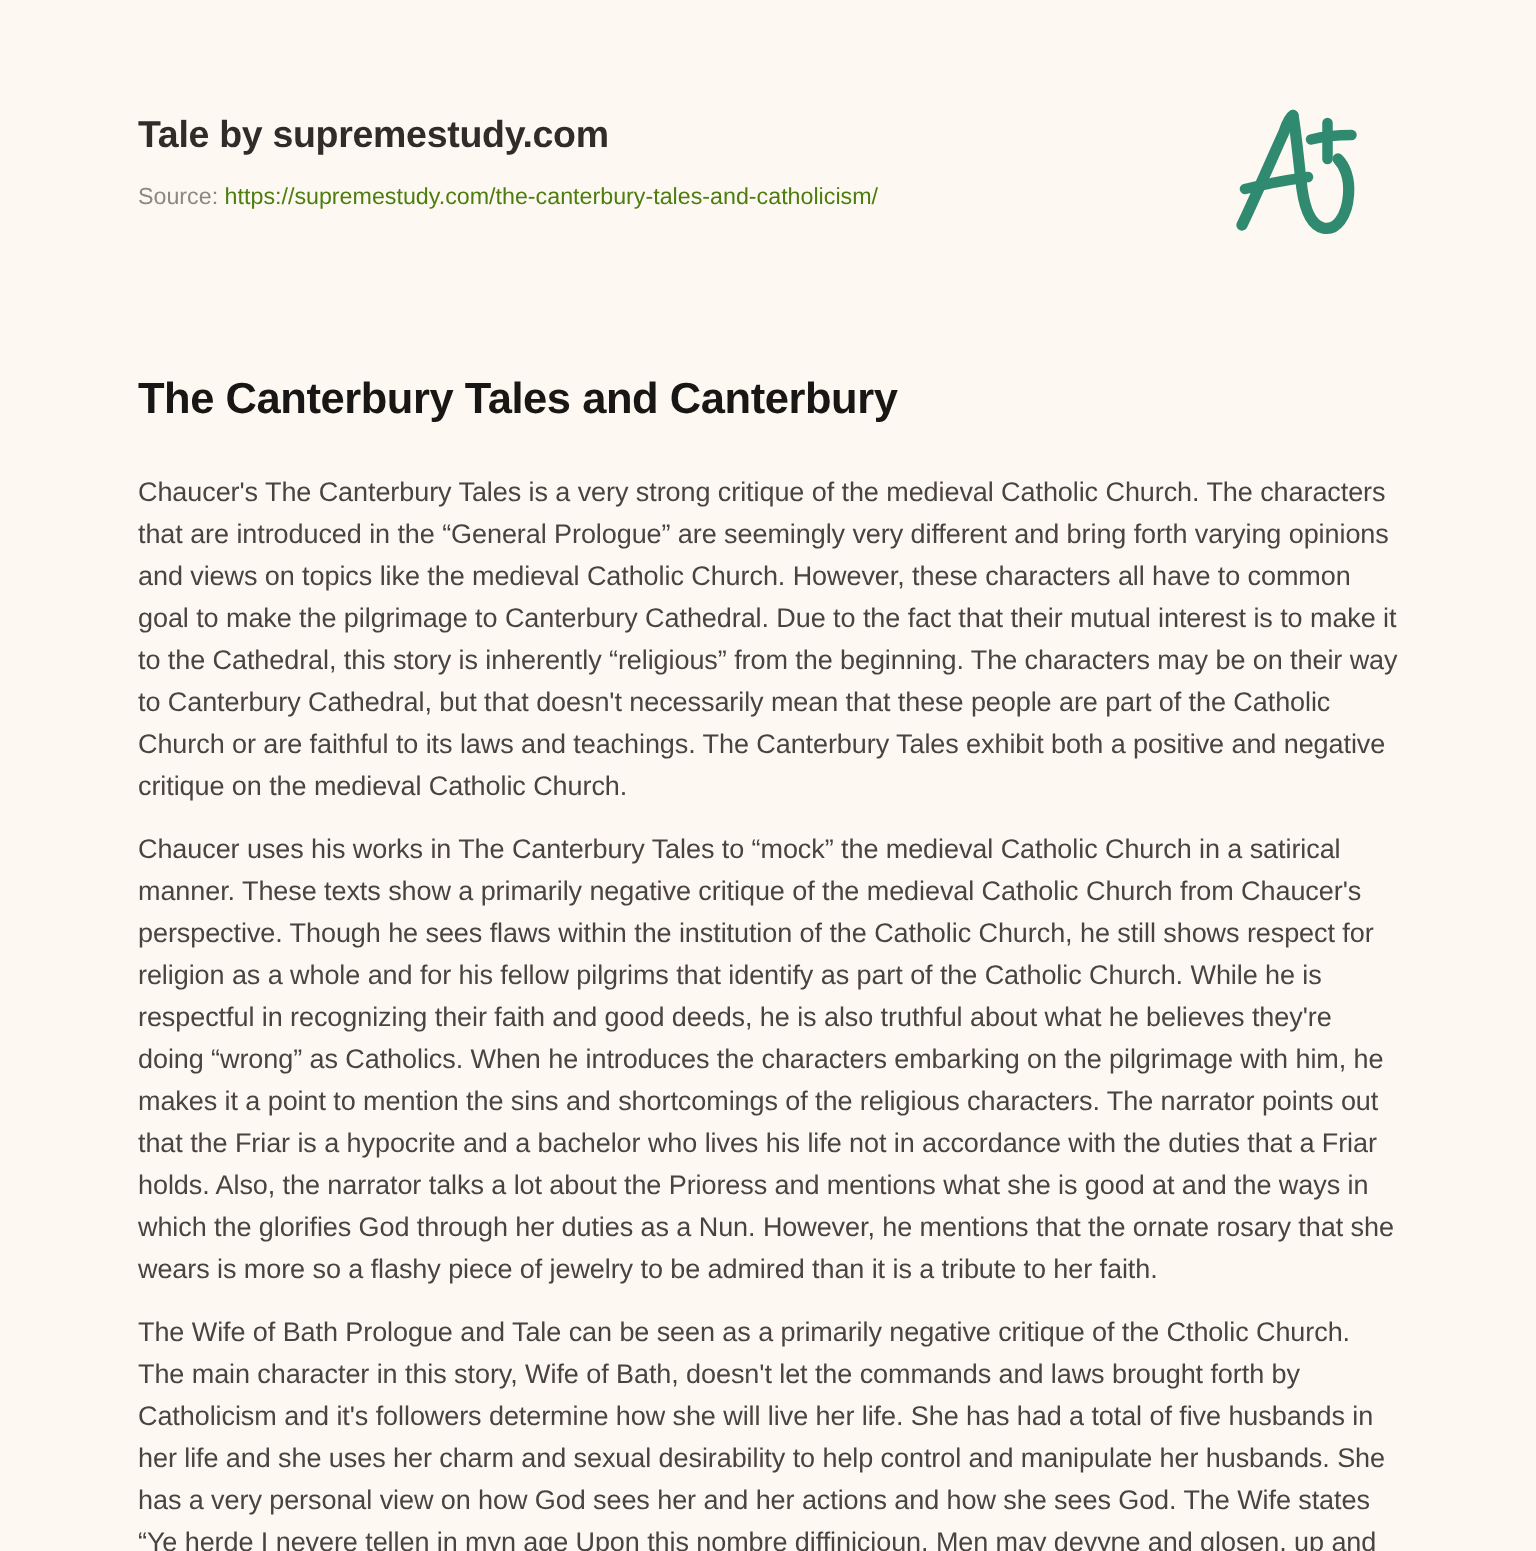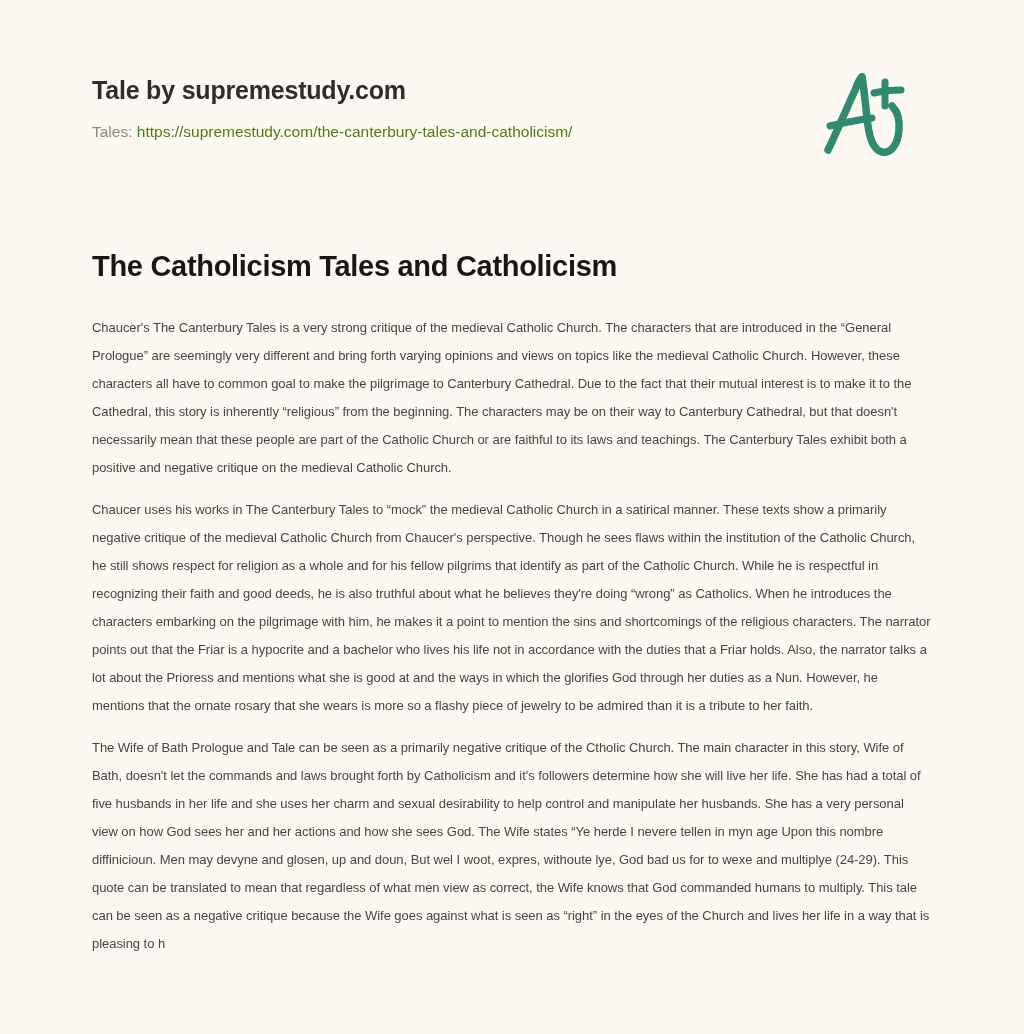--- a/index.html
+++ b/index.html
@@ -95,21 +95,21 @@
     font-size: 29px;
     font-weight: bold;
     color: #191715;
     letter-spacing: -0.3px;
     line-height: 1.25;
     margin: 0 0 30px 0;
   }
 
   .body-text p {
     font-family: "Liberation Sans", sans-serif;
-    font-size: 13px;
+    font-size: 18px;
     line-height: 28px;
     color: #4a4440;
     margin: 0 0 14px 0;
     text-align: left;
     letter-spacing: -0.05px;
   }
   .body-text p:last-child {
     margin-bottom: 0;
   }
 </style>
@@ -117,21 +117,21 @@
 <body>
 
 <div class="page">
 
   <div class="header">
 
     <div class="brand-block">
       <h1 class="brand-title">Tale by supremestudy.com</h1>
 
       <div class="source-line">
-        <span class="source-label">Tales:</span>
+        <span class="source-label">Source:</span>
         <span class="source-url">https://supremestudy.com/the-canterbury-tales-and-catholicism/</span>
       </div>
     </div>
 
     <div class="logo">
       <svg viewBox="0 0 100 100" xmlns="http://www.w3.org/2000/svg">
         <g fill="none" stroke="#2f8a6f" stroke-linecap="round" stroke-linejoin="round">
 
           <path d="M10 82 C 16 70, 28 42, 38 20 C 40 14, 42 10, 44 9" stroke-width="7.5"></path>
 
@@ -143,21 +143,21 @@
           <path d="M67 14 L 67 38" stroke-width="7"></path>
 
           <path d="M56 25 C 64 23, 76 22, 83 22" stroke-width="7"></path>
         </g>
       </svg>
     </div>
 
   </div>
 
   <div class="article">
-    <h2 class="doc-title">The Catholicism Tales and Catholicism</h2>
+    <h2 class="doc-title">The Canterbury Tales and Canterbury</h2>
 
     <div class="body-text">
       <p>Chaucer's The Canterbury Tales is a very strong critique of the medieval Catholic Church. The characters that are introduced in the “General Prologue” are seemingly very different and bring forth varying opinions and views on topics like the medieval Catholic Church. However, these characters all have to common goal to make the pilgrimage to Canterbury Cathedral. Due to the fact that their mutual interest is to make it to the Cathedral, this story is inherently “religious” from the beginning. The characters may be on their way to Canterbury Cathedral, but that doesn't necessarily mean that these people are part of the Catholic Church or are faithful to its laws and teachings. The Canterbury Tales exhibit both a positive and negative critique on the medieval Catholic Church.</p>
       <p>Chaucer uses his works in The Canterbury Tales to “mock” the medieval Catholic Church in a satirical manner. These texts show a primarily negative critique of the medieval Catholic Church from Chaucer's perspective. Though he sees flaws within the institution of the Catholic Church, he still shows respect for religion as a whole and for his fellow pilgrims that identify as part of the Catholic Church. While he is respectful in recognizing their faith and good deeds, he is also truthful about what he believes they're doing “wrong” as Catholics. When he introduces the characters embarking on the pilgrimage with him, he makes it a point to mention the sins and shortcomings of the religious characters. The narrator points out that the Friar is a hypocrite and a bachelor who lives his life not in accordance with the duties that a Friar holds. Also, the narrator talks a lot about the Prioress and mentions what she is good at and the ways in which the glorifies God through her duties as a Nun. However, he mentions that the ornate rosary that she wears is more so a flashy piece of jewelry to be admired than it is a tribute to her faith.</p>
       <p>The Wife of Bath Prologue and Tale can be seen as a primarily negative critique of the Ctholic Church. The main character in this story, Wife of Bath, doesn't let the commands and laws brought forth by Catholicism and it's followers determine how she will live her life. She has had a total of five husbands in her life and she uses her charm and sexual desirability to help control and manipulate her husbands. She has a very personal view on how God sees her and her actions and how she sees God. The Wife states “Ye herde I nevere tellen in myn age Upon this nombre diffinicioun. Men may devyne and glosen, up and doun, But wel I woot, expres, withoute lye, God bad us for to wexe and multiplye (24-29). This quote can be translated to mean that regardless of what men view as correct, the Wife knows that God commanded humans to multiply. This tale can be seen as a negative critique because the Wife goes against what is seen as “right” in the eyes of the Church and lives her life in a way that is pleasing to h</p>
     </div>
   </div>
 
 </div>
 

